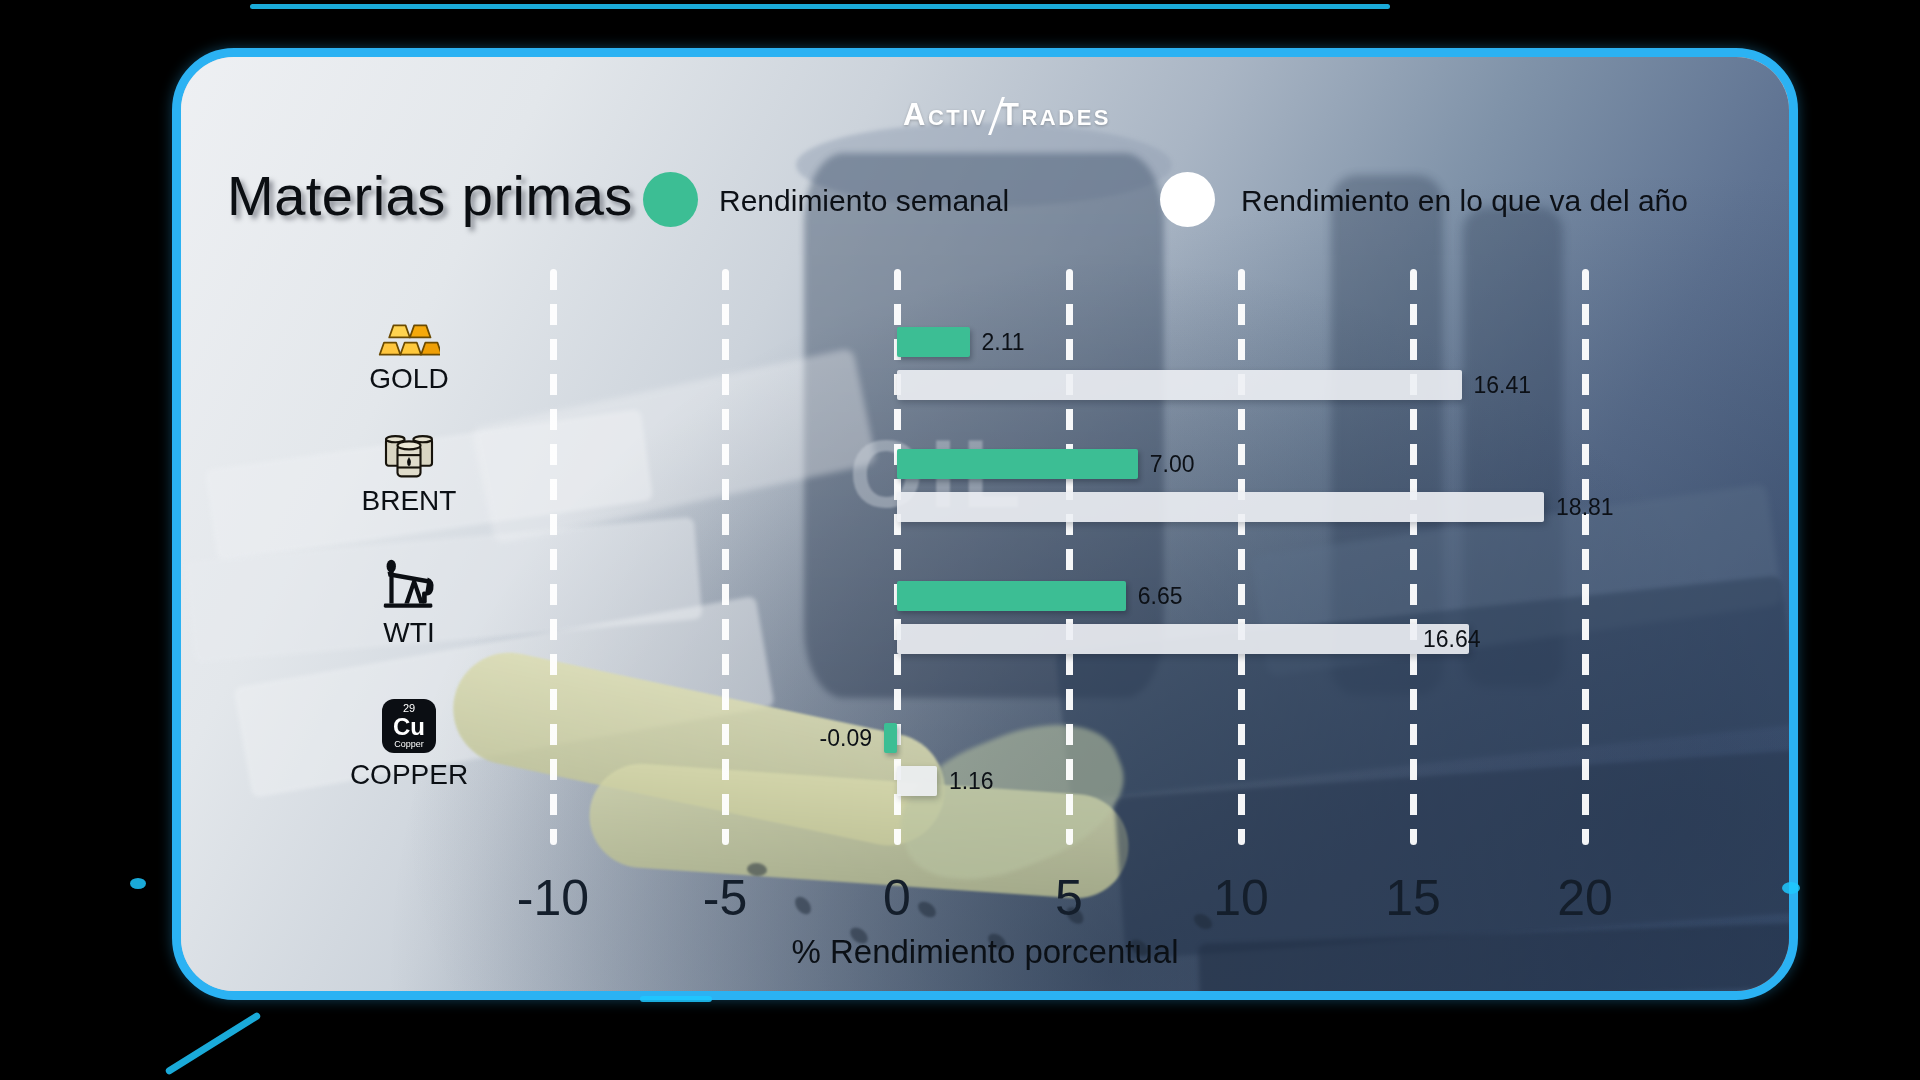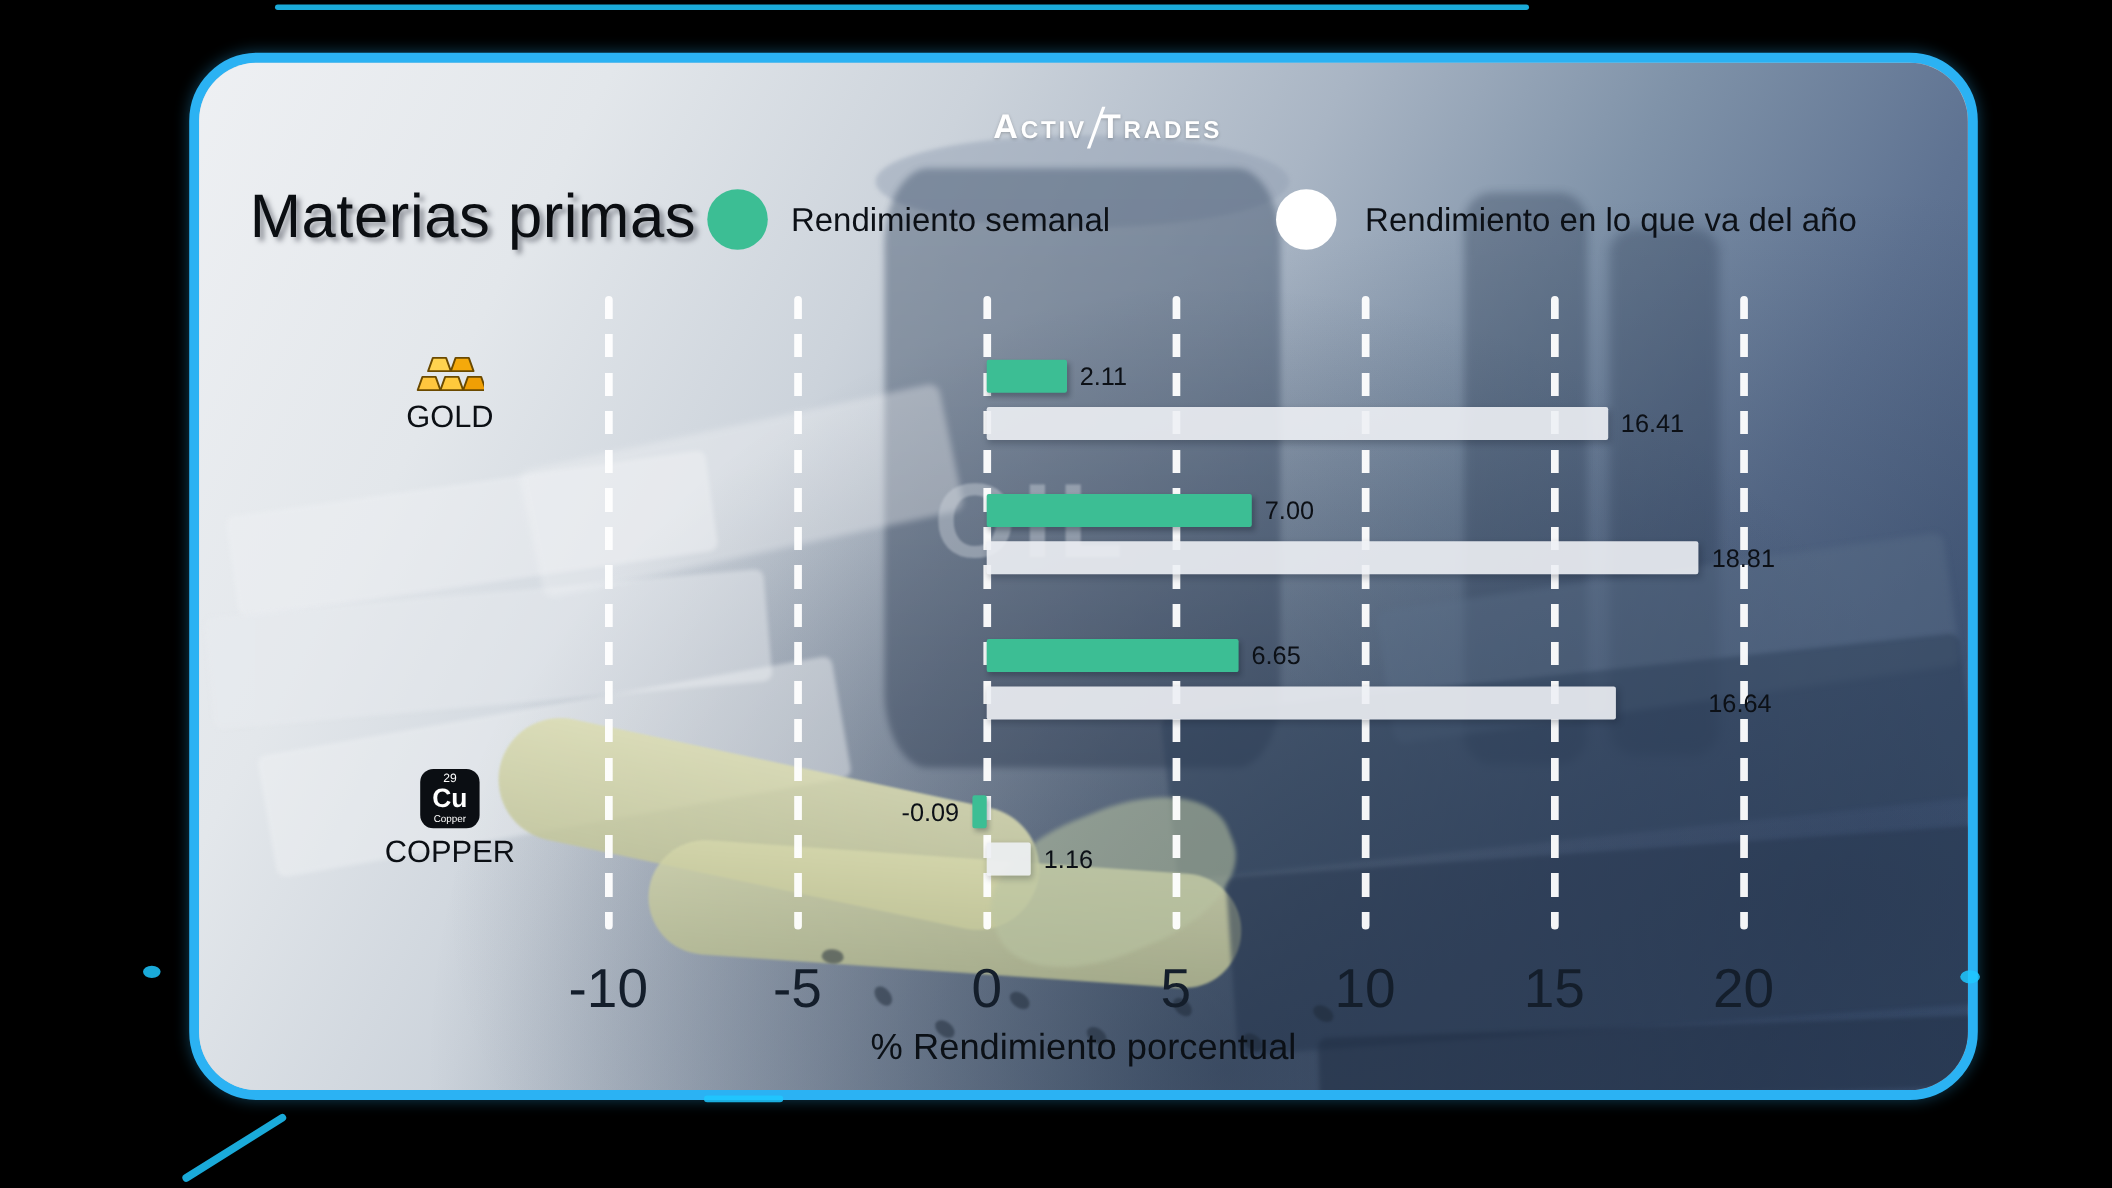--- a/index.html
+++ b/index.html
@@ -160,24 +160,56 @@
                 <path d="M50 37 L55 23 L69 23 L74 37 Z" fill="#EF9F05"></path>
               </g>
             </svg>
           </div>
           <div class="cat-label">GOLD</div>
         </div>
         <div class="bar bar-weekly" style="left: 716px; top: 392px; width: 240.8px; background: rgb(60, 190, 148);"></div>
         <div class="val" style="top: 389px; left: 968.8px;">7.00</div>
         <div class="bar bar-ytd" style="left: 716px; top: 435px; width: 647.064px; background: rgba(237, 240, 244, 0.9);"></div>
         <div class="val" style="left: 1375.06px; top: 432px;">18.81</div>
+        <div class="cat" style="left: 133px; top: 375px;">
+          <div class="cat-icon" style="height: 48px;">
+            <svg width="54" height="46" viewBox="0 0 60 52">
+              <g stroke="#17130b" stroke-width="2.4">
+                <rect x="4" y="7" width="21" height="30" rx="3" fill="#D9D5C2"></rect>
+                <ellipse cx="14.5" cy="7" rx="10.5" ry="3.5" fill="#E6E2D0"></ellipse>
+                <rect x="35" y="7" width="21" height="30" rx="3" fill="#D9D5C2"></rect>
+                <ellipse cx="45.5" cy="7" rx="10.5" ry="3.5" fill="#E6E2D0"></ellipse>
+                <rect x="17" y="14" width="26" height="35" rx="4" fill="#E0DCCB"></rect>
+                <ellipse cx="30" cy="14" rx="13" ry="4.5" fill="#EBE7D5"></ellipse>
+                <line x1="17" y1="25" x2="43" y2="25"></line>
+                <line x1="17" y1="39" x2="43" y2="39"></line>
+              </g>
+              <path d="M30 27 q4.5 7 0 10.5 q-4.5 -3.5 0 -10.5" fill="#0c0c0c"></path>
+            </svg>
+          </div>
+          <div class="cat-label">BRENT</div>
+        </div>
         <div class="bar bar-weekly" style="left: 716px; top: 524px; width: 228.76px; background: rgb(60, 190, 148);"></div>
         <div class="val" style="top: 521px; left: 956.76px;">6.65</div>
         <div class="bar bar-ytd" style="left: 716px; top: 567px; width: 572.416px; background: rgba(237, 240, 244, 0.9);"></div>
-        <div class="val" style="left: 1372px; top: 564px;">16.64</div>
+        <div class="val" style="left: 1242px; top: 564px;">16.64</div>
+        <div class="cat" style="left: 133px; top: 497px;">
+          <div class="cat-icon" style="height: 58px;">
+            <svg width="56" height="52" viewBox="0 0 60 54" fill="#0b0e13">
+              <rect x="3" y="49" width="52" height="4.5" rx="1.5"></rect>
+              <ellipse cx="11" cy="9" rx="5" ry="7"></ellipse>
+              <rect x="9" y="10" width="4.5" height="39"></rect>
+              <polygon points="7,15 52,23 53,28 8,20"></polygon>
+              <path d="M50 21 q8 3 6 13 q-2 8 -9 6 l1.5 -9 z"></path>
+              <polygon points="25,49 34,23 37,23 46,49 41,49 35.5,32 30,49"></polygon>
+              <rect x="44" y="36" width="5" height="13" rx="2"></rect>
+            </svg>
+          </div>
+          <div class="cat-label">WTI</div>
+        </div>
         <div class="bar bar-weekly" style="left: 703px; top: 666px; width: 13px; background: rgb(60, 190, 148);"></div>
         <div class="val" style="top: 663px; left: 691px; transform: translateX(-100%);">-0.09</div>
         <div class="bar bar-ytd" style="left: 716px; top: 709px; width: 39.904px; background: rgba(237, 240, 244, 0.9);"></div>
         <div class="val" style="left: 767.904px; top: 706px;">1.16</div>
         <div class="cat" style="left: 133px; top: 641px;">
           <div class="cat-icon" style="height: 56px; text-align: right;">
             <div class="cu-card">
               <div class="cu-num">29</div>
               <div class="cu-sym">Cu</div>
               <div class="cu-name">Copper</div>

